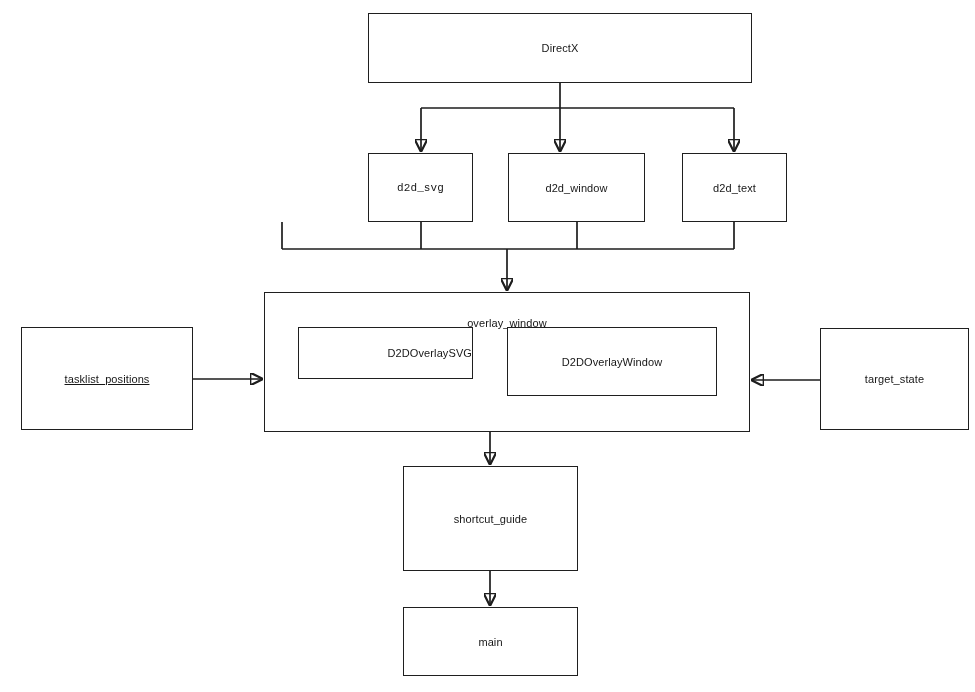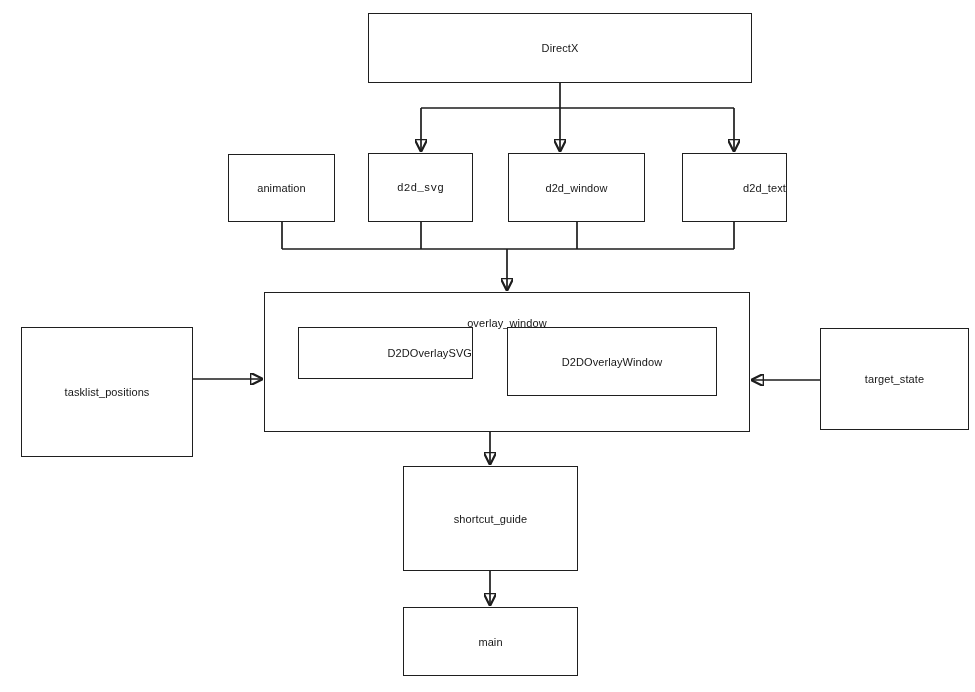--- a/index.html
+++ b/index.html
@@ -37,27 +37,27 @@
     font-size: 11px;
     color: #161616;
     letter-spacing: 0.1px;
     white-space: nowrap;
   }
   
   .n-directx            { left: 368px; top:  13px; width: 384px; height:  70px; }
   .n-animation          { left: 228px; top: 154px; width: 107px; height:  68px; }
   .n-d2d-svg            { left: 368px; top: 153px; width: 105px; height:  69px; font-family: Liberation Mono, monospace; }
   .n-d2d-window         { left: 508px; top: 153px; width: 137px; height:  69px; }
-  .n-d2d-text           { left: 682px; top: 153px; width: 105px; height:  69px; justify-content: flex-end; }
+  .n-d2d-text           { left: 682px; top: 153px; width: 105px; height:  69px; }
   .n-overlay-window     { left: 264px; top: 292px; width: 486px; height: 140px;
                           align-items: flex-start; justify-content: center; }
   .n-overlay-window .group-title { margin-top: 24px; }
   .n-d2d-overlay-svg    { left: 298px; top: 327px; width: 175px; height:  52px; justify-content: flex-end; }
   .n-d2d-overlay-window { left: 507px; top: 327px; width: 210px; height:  69px; }
-  .n-tasklist-positions { left:  21px; top: 327px; width: 172px; height: 130px; }
+  .n-tasklist-positions { left:  21px; top: 327px; width: 172px; height: 103px; text-decoration: underline; }
   .n-target-state       { left: 820px; top: 328px; width: 149px; height: 102px; text-align: center; }
   .n-shortcut-guide     { left: 403px; top: 466px; width: 175px; height: 105px; }
   .n-main               { left: 403px; top: 607px; width: 175px; height:  69px; }
 </style>
 </head>
 <body>
 
 <div class="canvas">
 
   <svg class="edge-layer" width="975" height="692" viewBox="0 0 975 692">
@@ -83,23 +83,20 @@
     <path d="M820,380 H752" marker-end="url(#arrow)"></path>
 
     <path d="M490,432 V464" marker-end="url(#arrow)"></path>
     <path d="M490,571 V605" marker-end="url(#arrow)"></path>
   </svg>
 
   <div class="node n-directx">
     <span>DirectX</span>
   </div>
 
-  <div class="node n-animation">
-    <span>animation</span>
-  </div>
 
   <div class="node n-d2d-svg">
     <span>d2d_svg</span>
   </div>
 
   <div class="node n-d2d-window">
     <span>d2d_window</span>
   </div>
 
   <div class="node n-d2d-text">

